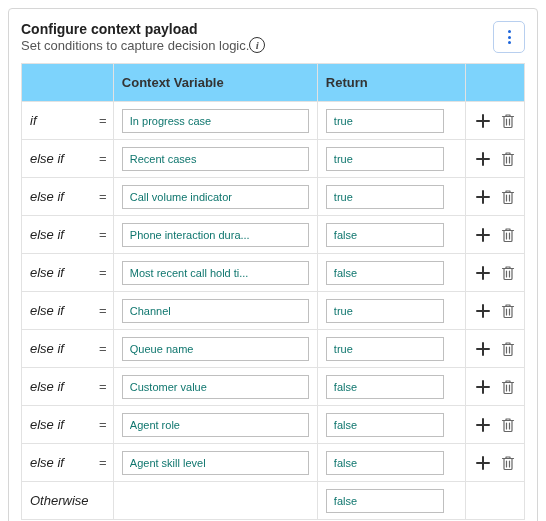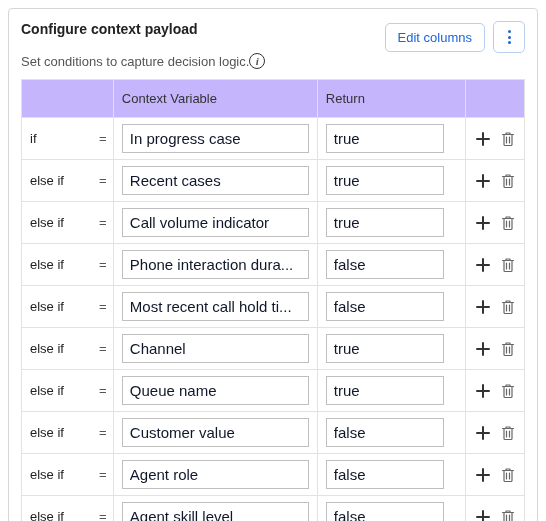--- a/index.html
+++ b/index.html
@@ -20,21 +20,21 @@
   .header {
     display: flex;
     align-items: flex-start;
     justify-content: space-between;
     margin-bottom: 10px;
   }
   .header-left { flex: 1; }
   .title {
     font-weight: 700;
     font-size: 14px;
-    margin-bottom: 16px;
+    margin-bottom: 0;
   }
   .subtitle {
     color: #555;
     font-size: 13px;
     display: flex;
     align-items: center;
     gap: 0;
   }
   .info-icon {
     display: inline-flex;
@@ -92,37 +92,37 @@
   }
   th, td {
     border: 1px solid #e2e2e2;
     padding: 6px 8px;
     text-align: left;
     vertical-align: middle;
     font-size: 13px;
     height: 38px;
   }
   th {
-    font-weight: 400;
+    font-weight: 700;
     color: #333;
-    background: #c4b5fd;
+    background: #7dd3fc;
   }
   col.c-cond { width: 68px; }
   col.c-eq   { width: 22px; }
   col.c-var  { width: 200px; }
   col.c-ret  { width: 145px; }
   col.c-act  { width: 58px; }
   .eq-cell { text-align: center; color: #555; border-left: none; }
-  .cond-cell { border-right: none; }
+  .cond-cell { border-right: none; font-style: italic; }
   .input {
     width: 100%;
     border: 1px solid #bfbfbf;
     padding: 5px 7px;
-    font-size: 15px;
-    color: #0f172a;
+    font-size: 11px;
+    color: #0f766e;
     background: #fff;
     overflow: hidden;
     text-overflow: ellipsis;
     white-space: nowrap;
   }
   .ret-input { width: 118px; }
   .actions {
     display: flex;
     align-items: center;
     justify-content: center;
@@ -141,21 +141,20 @@
 
   <div class="header">
     <div class="header-left">
       <div class="title">Configure context payload</div>
       <div class="subtitle">
         <span>Set conditions to capture decision logic.</span>
         <span class="info-icon">i</span>
       </div>
     </div>
     <div class="header-right">
-      <button class="btn btn-outline-primary">Edit columns</button>
       <button class="btn btn-icon">
         <span class="dots">
             <span></span>
             <span></span>
             <span></span>
           </span>
       </button>
     </div>
   </div>
 

